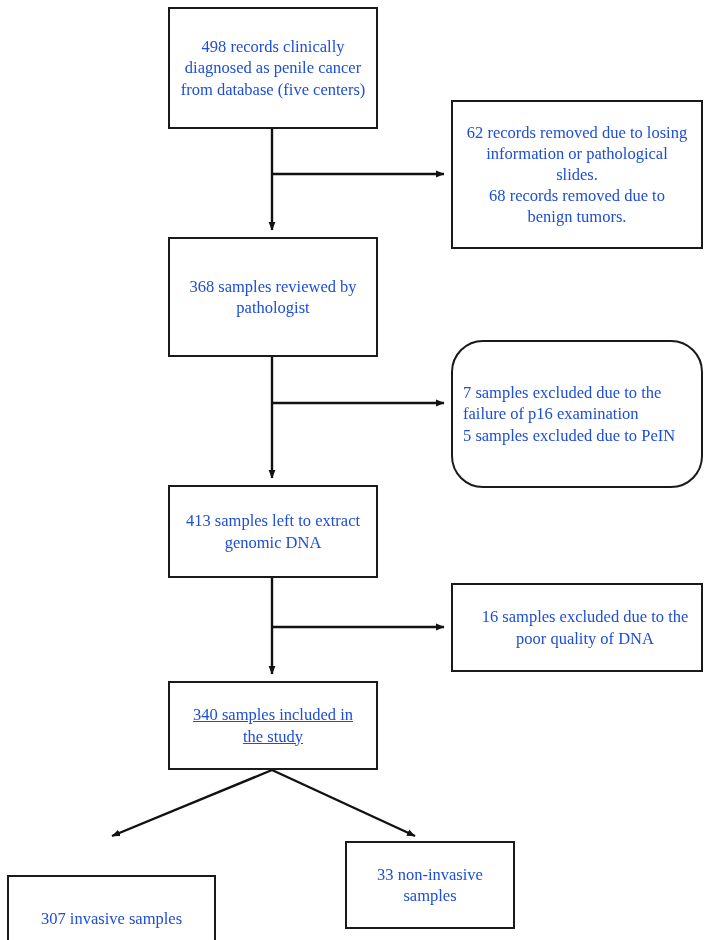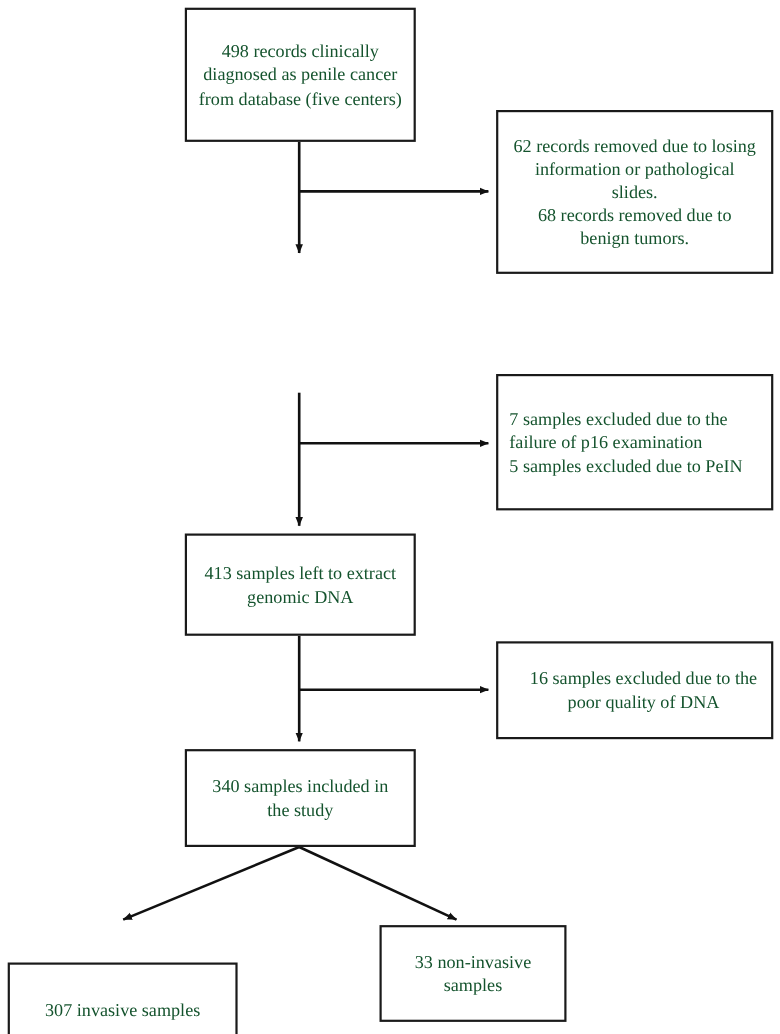--- a/index.html
+++ b/index.html
@@ -25,21 +25,21 @@
     pointer-events: none;
   }
   .node {
     position: absolute;
     box-sizing: border-box;
     border: 2px solid #1a1a1a;
     background: #ffffff;
     display: flex;
     align-items: center;
     justify-content: center;
-    color: #14532d;
+    color: #1d4ed8;
     line-height: 1.28;
     font-size: 16.5px;
   }
   .node .label {
     display: block;
     width: 100%;
     padding: 0 8px;
     white-space: pre-line;
   }
   .node.center .label { text-align: center; }
@@ -96,38 +96,42 @@
   </div>
 
   <div class="node center" style="left:451px; top:100px; width:252px; height:149px;justify-content:center;">
     <span class="label">62 records removed due to losing
 information or  pathological
 slides.
 68 records removed due to
 benign tumors.</span>
   </div>
 
+  <div class="node center" style="left:168px; top:237px; width:210px; height:120px;">
+    <span class="label">368 samples reviewed by
+pathologist</span>
+  </div>
 
-  <div class="node left" style="left:451px; top:340px; width:252px; height:124px;">
+  <div class="node left" style="left:451px; top:340px; width:252px; height:148px;border-radius:32px;">
     <span class="label">7 samples excluded due to the
 failure of  p16 examination
 5 samples excluded due to  PeIN</span>
   </div>
 
   <div class="node center" style="left:168px; top:485px; width:210px; height:93px;">
     <span class="label">413 samples left to extract
 genomic DNA</span>
   </div>
 
   <div class="node center" style="left:451px; top:583px; width:252px; height:89px;padding-left:16px;">
     <span class="label">16 samples excluded due to the
 poor quality of DNA</span>
   </div>
 
-  <div class="node center" style="left:168px; top:681px; width:210px; height:89px;">
+  <div class="node center" style="left:168px; top:681px; width:210px; height:89px;text-decoration:underline;">
     <span class="label">340 samples included in
 the study</span>
   </div>
 
   <div class="node center" style="left:7px; top:841px; width:209px; height:88px;margin-top:34px;">
     <span class="label">307 invasive samples</span>
   </div>
 
   <div class="node center" style="left:345px; top:841px; width:170px; height:88px;">
     <span class="label">33 non-invasive samples</span>

